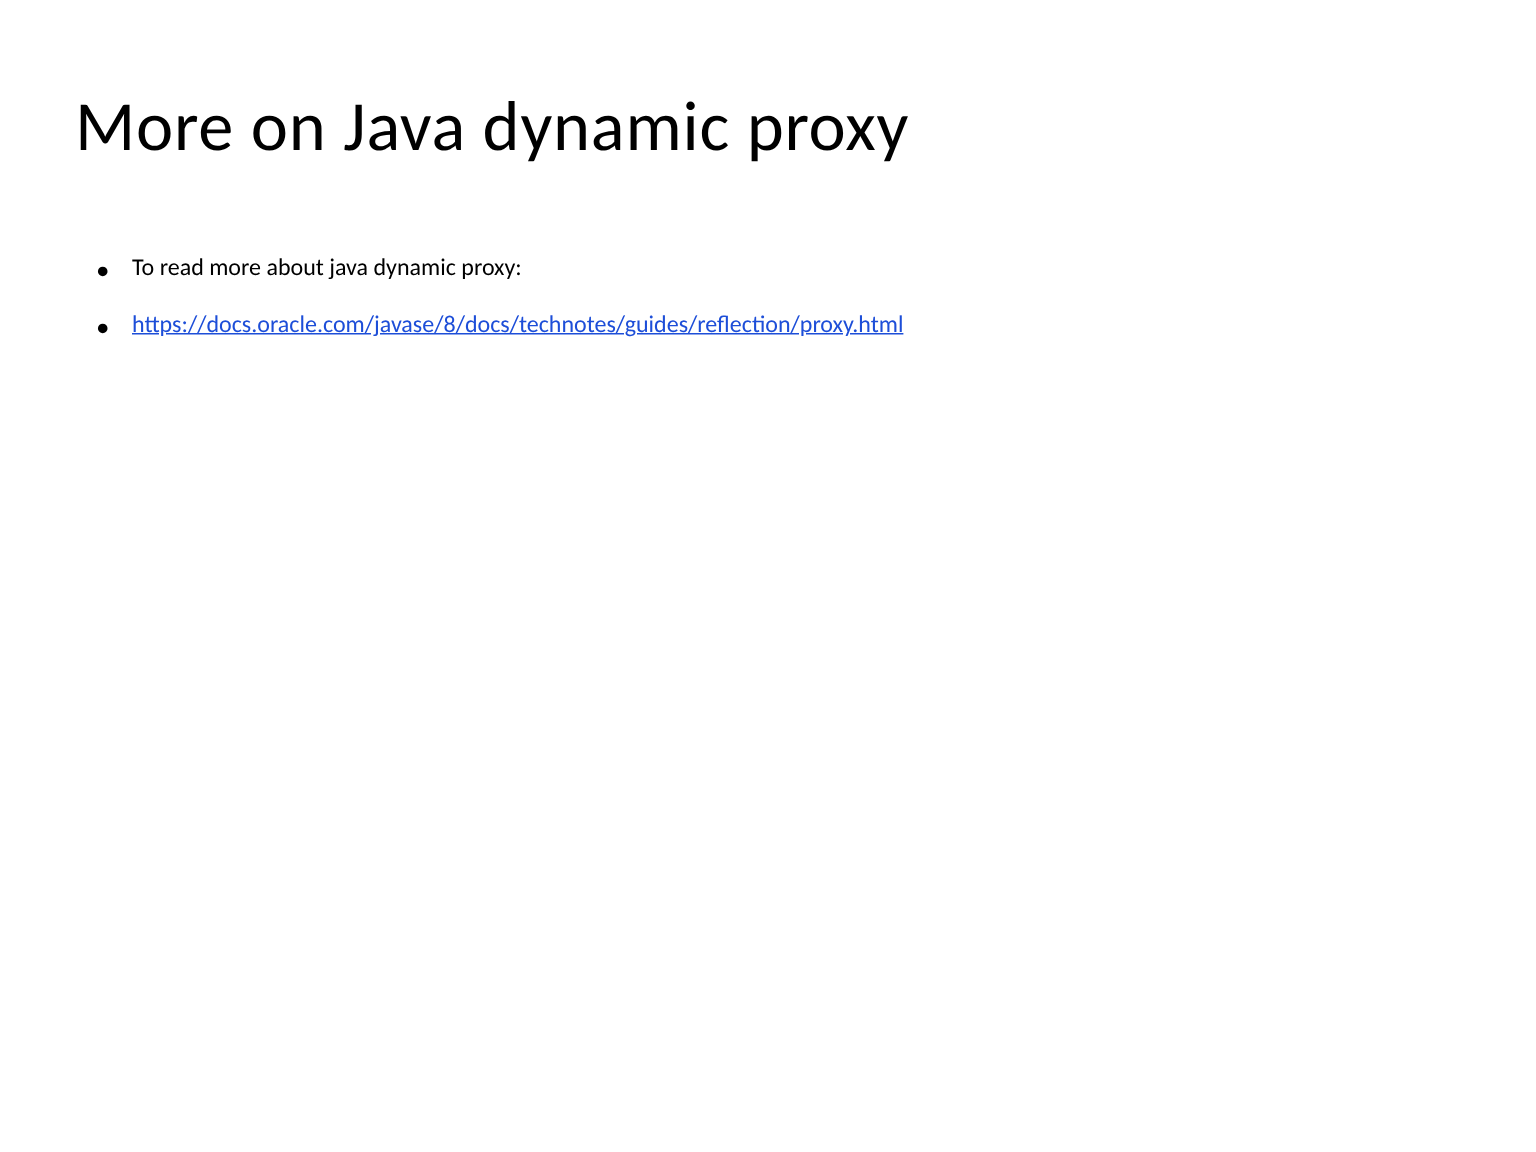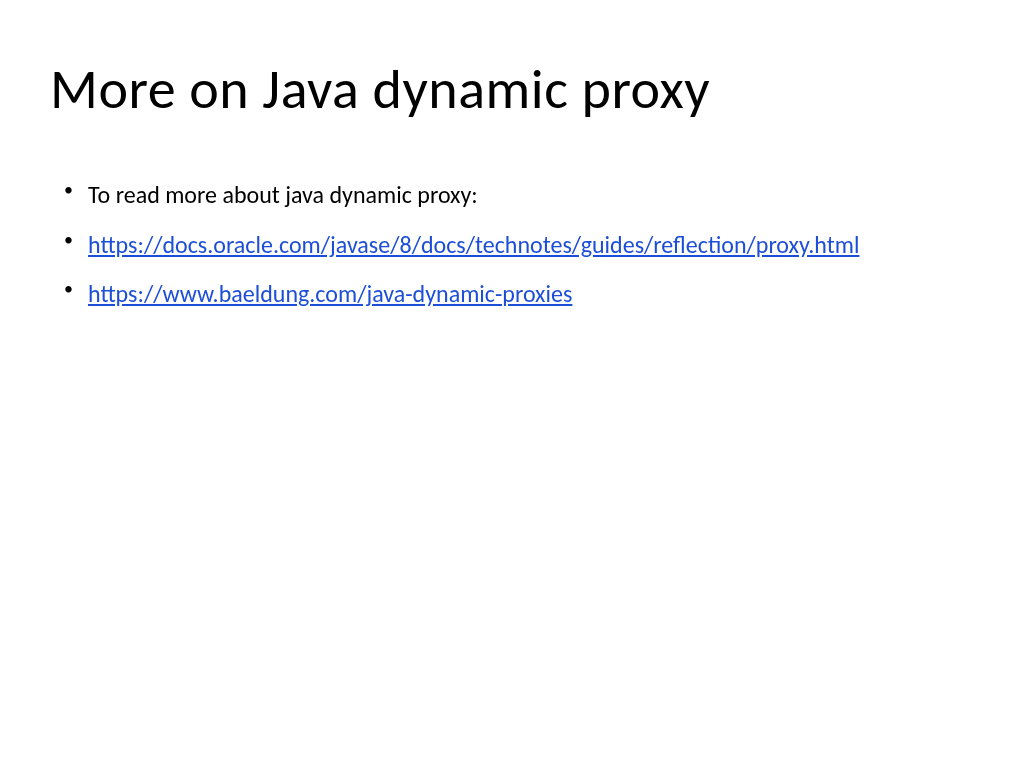--- a/index.html
+++ b/index.html
@@ -9,33 +9,33 @@
     }
     body {
       width: 1024px;
       height: 768px;
       background: #ffffff;
       font-family: Calibri, 'Segoe UI', Arial, sans-serif;
       padding: 55px 50px;
       color: #000000;
     }
     .slide-title {
-      font-size: 56px;
+      font-size: 47px;
       font-weight: 400;
       color: #000000;
       margin-bottom: 55px;
       letter-spacing: 0.5px;
     }
     .bullet-list {
       list-style: none;
       padding-left: 30px;
     }
     .bullet-item {
       position: relative;
-      font-size: 24px;
+      font-size: 16px;
       line-height: 1.4;
       margin-bottom: 16px;
       padding-left: 8px;
     }
     .bullet-item::before {
       content: "•";
       position: absolute;
       left: -16px;
       top: 0;
       font-size: 18px;
@@ -55,16 +55,13 @@
 
 <h1 class="slide-title">More on Java dynamic proxy</h1>
 
 <ul class="bullet-list">
   <li class="bullet-item">
     <span class="bullet-text">To read more about java dynamic proxy:</span>
   </li>
   <li class="bullet-item">
     <a class="bullet-link">https://docs.oracle.com/javase/8/docs/technotes/guides/reflection/proxy.html</a>
   </li>
-  <li class="bullet-item">
-    <a class="bullet-link">https://www.baeldung.com/java-dynamic-proxies</a>
-  </li>
 </ul>
 
 </body></html>

